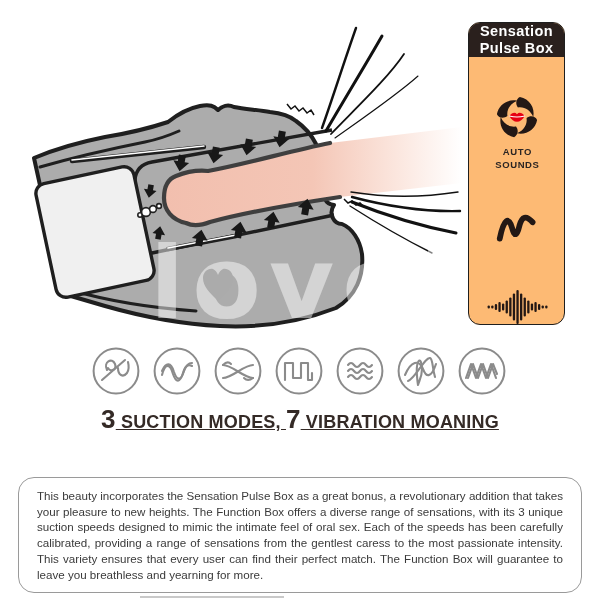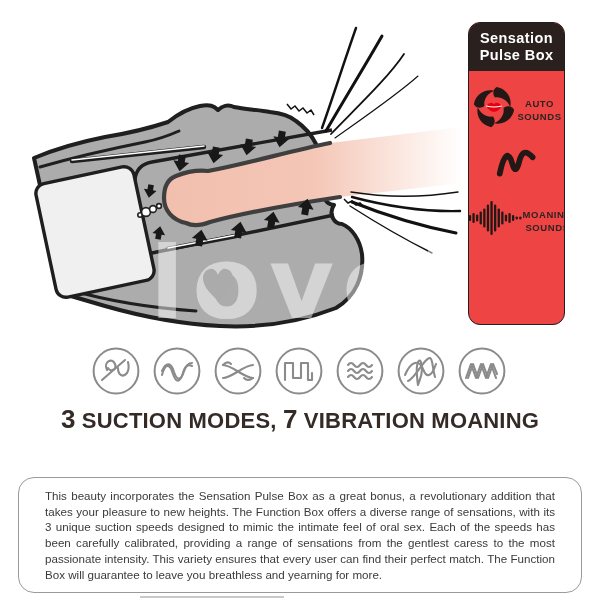--- a/index.html
+++ b/index.html
@@ -5,44 +5,44 @@
   html,body{margin:0;padding:0;background:#fff;}
   .page{position:relative;width:600px;height:600px;background:#fff;overflow:hidden;
         font-family:"Liberation Sans",sans-serif;}
   svg{display:block;}
 
   
   .illustration{position:absolute;left:0;top:0;}
 
   
   .pulse-panel{position:absolute;left:468px;top:22px;width:97px;height:303px;
-       border:1.6px solid #1f1f1f;border-radius:12px;background:#ef4444;overflow:hidden;
-       box-sizing:border-box;display:flex;flex-direction:column;align-items:center;}
+       border:1.6px solid #1f1f1f;border-radius:12px;background:#fdba74;overflow:hidden;
+       box-sizing:border-box;display:flex;flex-direction:column;align-items:center;gap:24px;}
   .panel-header{width:100%;height:48px;background:#2a201d;color:#fff;
        display:flex;flex-direction:column;align-items:center;justify-content:center;
        font-weight:bold;font-size:14.5px;line-height:17px;letter-spacing:.4px;}
-  .feature{display:flex;flex-direction:row;align-items:center;margin-top:13px;}
+  .feature{display:flex;flex-direction:column;align-items:flex-end;margin-top:13px;}
   .feature-label{margin-top:5px;font-size:9.5px;font-weight:bold;color:#2b2523;
        letter-spacing:.6px;text-align:center;line-height:13px;}
 
   
   .modes-row{position:absolute;left:92px;top:347px;display:flex;gap:13px;}
   .mode-circle circle.ring{fill:#fff;stroke:#8b8b8b;stroke-width:2;}
   .mode-circle path{fill:none;stroke:#8b8b8b;stroke-width:2.1;
        stroke-linecap:round;stroke-linejoin:round;}
 
   
   .headline{position:absolute;left:0;top:405px;width:600px;text-align:center;
        color:#342a26;font-weight:bold;line-height:28px;letter-spacing:.2px;}
   .headline .big{font-size:26px;}
-  .headline .small{font-size:22px;}
+  .headline .small{font-size:18px;text-decoration:underline;}
 
   
   .description-box{position:absolute;left:18px;top:477px;width:564px;box-sizing:border-box;
-       border:1.2px solid #9a9a9a;border-radius:16px;padding:10px 26px;background:#fff;}
+       border:1.2px solid #9a9a9a;border-radius:16px;padding:10px 18px;background:#fff;}
   .description-text{font-size:11.6px;line-height:15.7px;color:#3a3a3a;text-align:justify;}
 
   .bottom-divider{position:absolute;left:140px;top:596px;width:144px;height:2px;background:#c9c9c9;}
 </style>
 </head>
 <body>
 
 <div class="page">
 
   <svg class="illustration" width="600" height="470" viewBox="0 0 600 470">

